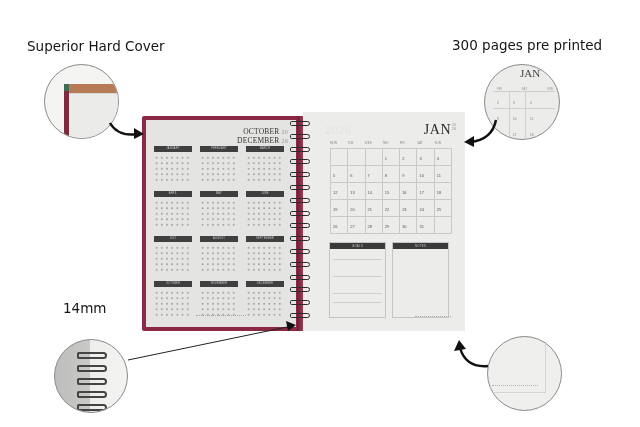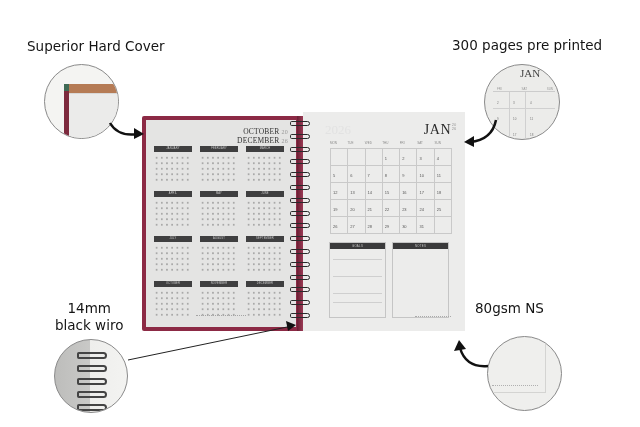--- a/index.html
+++ b/index.html
@@ -43,26 +43,24 @@
   .panel .lines { height: 68px; background-image: repeating-linear-gradient(180deg, transparent 0 8px, #cfcfcf 8px 8.6px); margin: 2px 3px; }
   .page-foot { position: absolute; right: 14px; bottom: 14px; width: 36px; border-top: 1px dotted #aaa; }
 
   svg.arrow { position: absolute; overflow: visible; }
 </style>
 </head>
 <body>
 
 <div class="label" style="left:27px; top:38px;">Superior Hard Cover</div>
 <div class="label" style="left:452px; top:37px;">300 pages pre printed</div>
-<div class="label" style="left:55px; top:300px;">
+<div class="label" style="left:63px; top:300px;text-align:right;">
   <div>14mm</div>
-  <div>black wiro</div>
 </div>
 <div class="label" style="left:475px; top:300px;">
-  <div>80gsm NS</div>
 </div>
 
 <div class="callout" style="left:44px; top:64px; width:75px; height:75px; background:#f4f4f2;">
   <div style="position:absolute; left:20px; top:19px; width:60px; height:9px; background:#b57b55;"></div>
   <div style="position:absolute; left:19px; top:19px; width:5px; height:10px; background:#3f6a55;"></div>
   <div style="position:absolute; left:19px; top:26px; width:5px; height:50px; background:#7d2a3e;"></div>
   <div style="position:absolute; left:24px; top:28px; width:56px; height:50px; background:#ebebea; border-top:1px solid #d8d8d8;"></div>
 </div>
 
 <div class="callout" style="left:484px; top:64px; width:76px; height:76px; background:#ececea;">

